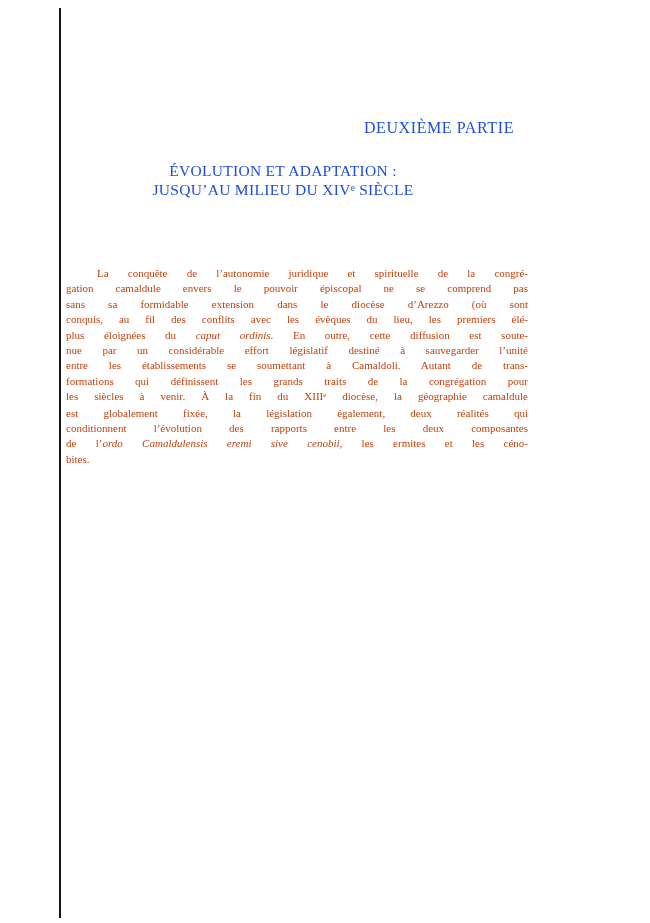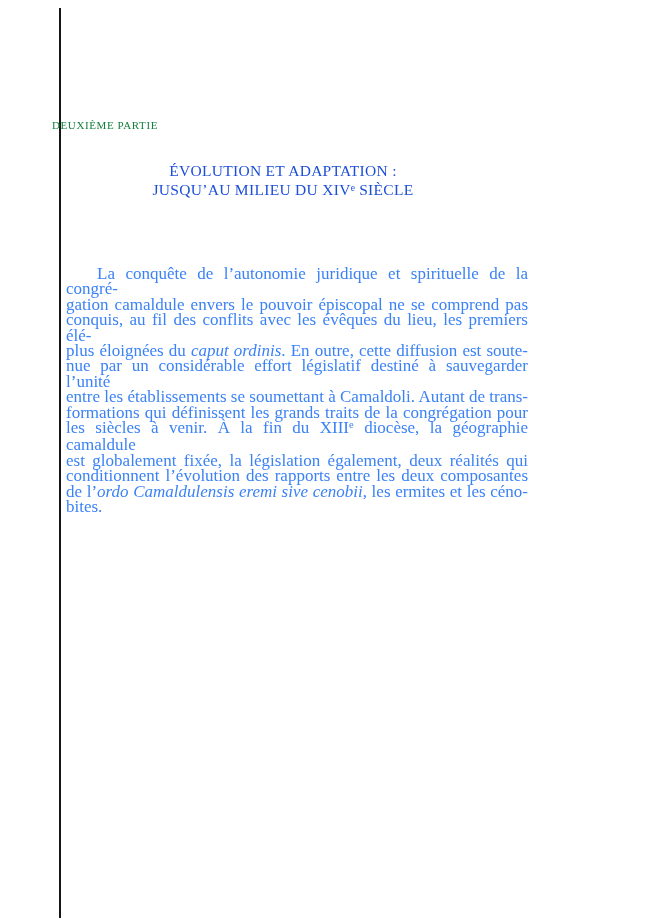--- a/index.html
+++ b/index.html
@@ -22,46 +22,46 @@
     top: 8px;
     width: 2px;
     height: 910px;
     background: #161616;
   }
   .part-heading {
     position: absolute;
     left: 52px;
     top: 119px;
     width: 462px;
-    text-align: left;
-    font-size: 11px;
+    text-align: right;
+    font-size: 16px;
     letter-spacing: 0.6px;
-    color: #15803d;
+    color: #1d4ed8;
     white-space: nowrap;
   }
   .title-block {
     position: absolute;
     left: 52px;
     top: 161px;
     width: 462px;
     text-align: center;
     font-size: 15.5px;
     line-height: 19.3px;
     letter-spacing: 0.3px;
     color: #1d4ed8;
   }
   .title-line { white-space: nowrap; }
   .paragraph {
     position: absolute;
     left: 66px;
     top: 266px;
     width: 462px;
-    font-size: 17px;
+    font-size: 11px;
     line-height: 15.4px;
-    color: #3b82f6;
+    color: #c2410c;
   }
   .para-line {
     text-align: justify;
     text-align-last: justify;
   }
   .para-line.indent { text-indent: 31px; }
   .para-line.last {
     text-align-last: left;
   }
   .it { font-style: italic; }
@@ -82,20 +82,21 @@
   <div class="part-heading">DEUXIÈME PARTIE</div>
 
   <div class="title-block">
     <div class="title-line">ÉVOLUTION ET ADAPTATION :</div>
     <div class="title-line"><span>JUSQU’AU MILIEU DU XIV</span><span class="sup">e</span><span> SIÈCLE</span></div>
   </div>
 
   <div class="paragraph" id="paragraph">
       <div class="para-line indent"><span class="">La conquête de l’autonomie juridique et spirituelle de la congré-</span></div>
       <div class="para-line"><span class="">gation camaldule envers le pouvoir épiscopal ne se comprend pas</span></div>
+      <div class="para-line"><span class="">sans sa formidable extension dans le diocèse d’Arezzo (où sont</span></div>
       <div class="para-line"><span class="">conquis, au fil des conflits avec les évêques du lieu, les premiers élé-</span></div>
       <div class="para-line"><span class="">plus éloignées du </span><span class="it">caput ordinis</span><span class="">. En outre, cette diffusion est soute-</span></div>
       <div class="para-line"><span class="">nue par un considérable effort législatif destiné à sauvegarder l’unité</span></div>
       <div class="para-line"><span class="">entre les établissements se soumettant à Camaldoli. Autant de trans-</span></div>
       <div class="para-line"><span class="">formations qui définissent les grands traits de la congrégation pour</span></div>
       <div class="para-line"><span class="">les siècles à venir. À la fin du XIII</span><span class="sup">e</span><span class=""> diocèse, la géographie camaldule</span></div>
       <div class="para-line"><span class="">est globalement fixée, la législation également, deux réalités qui</span></div>
       <div class="para-line"><span class="">conditionnent l’évolution des rapports entre les deux composantes</span></div>
       <div class="para-line"><span class="">de l’</span><span class="it">ordo Camaldulensis eremi sive cenobii</span><span class="">, les ermites et les céno-</span></div>
       <div class="para-line last"><span class="">bites.</span></div>

